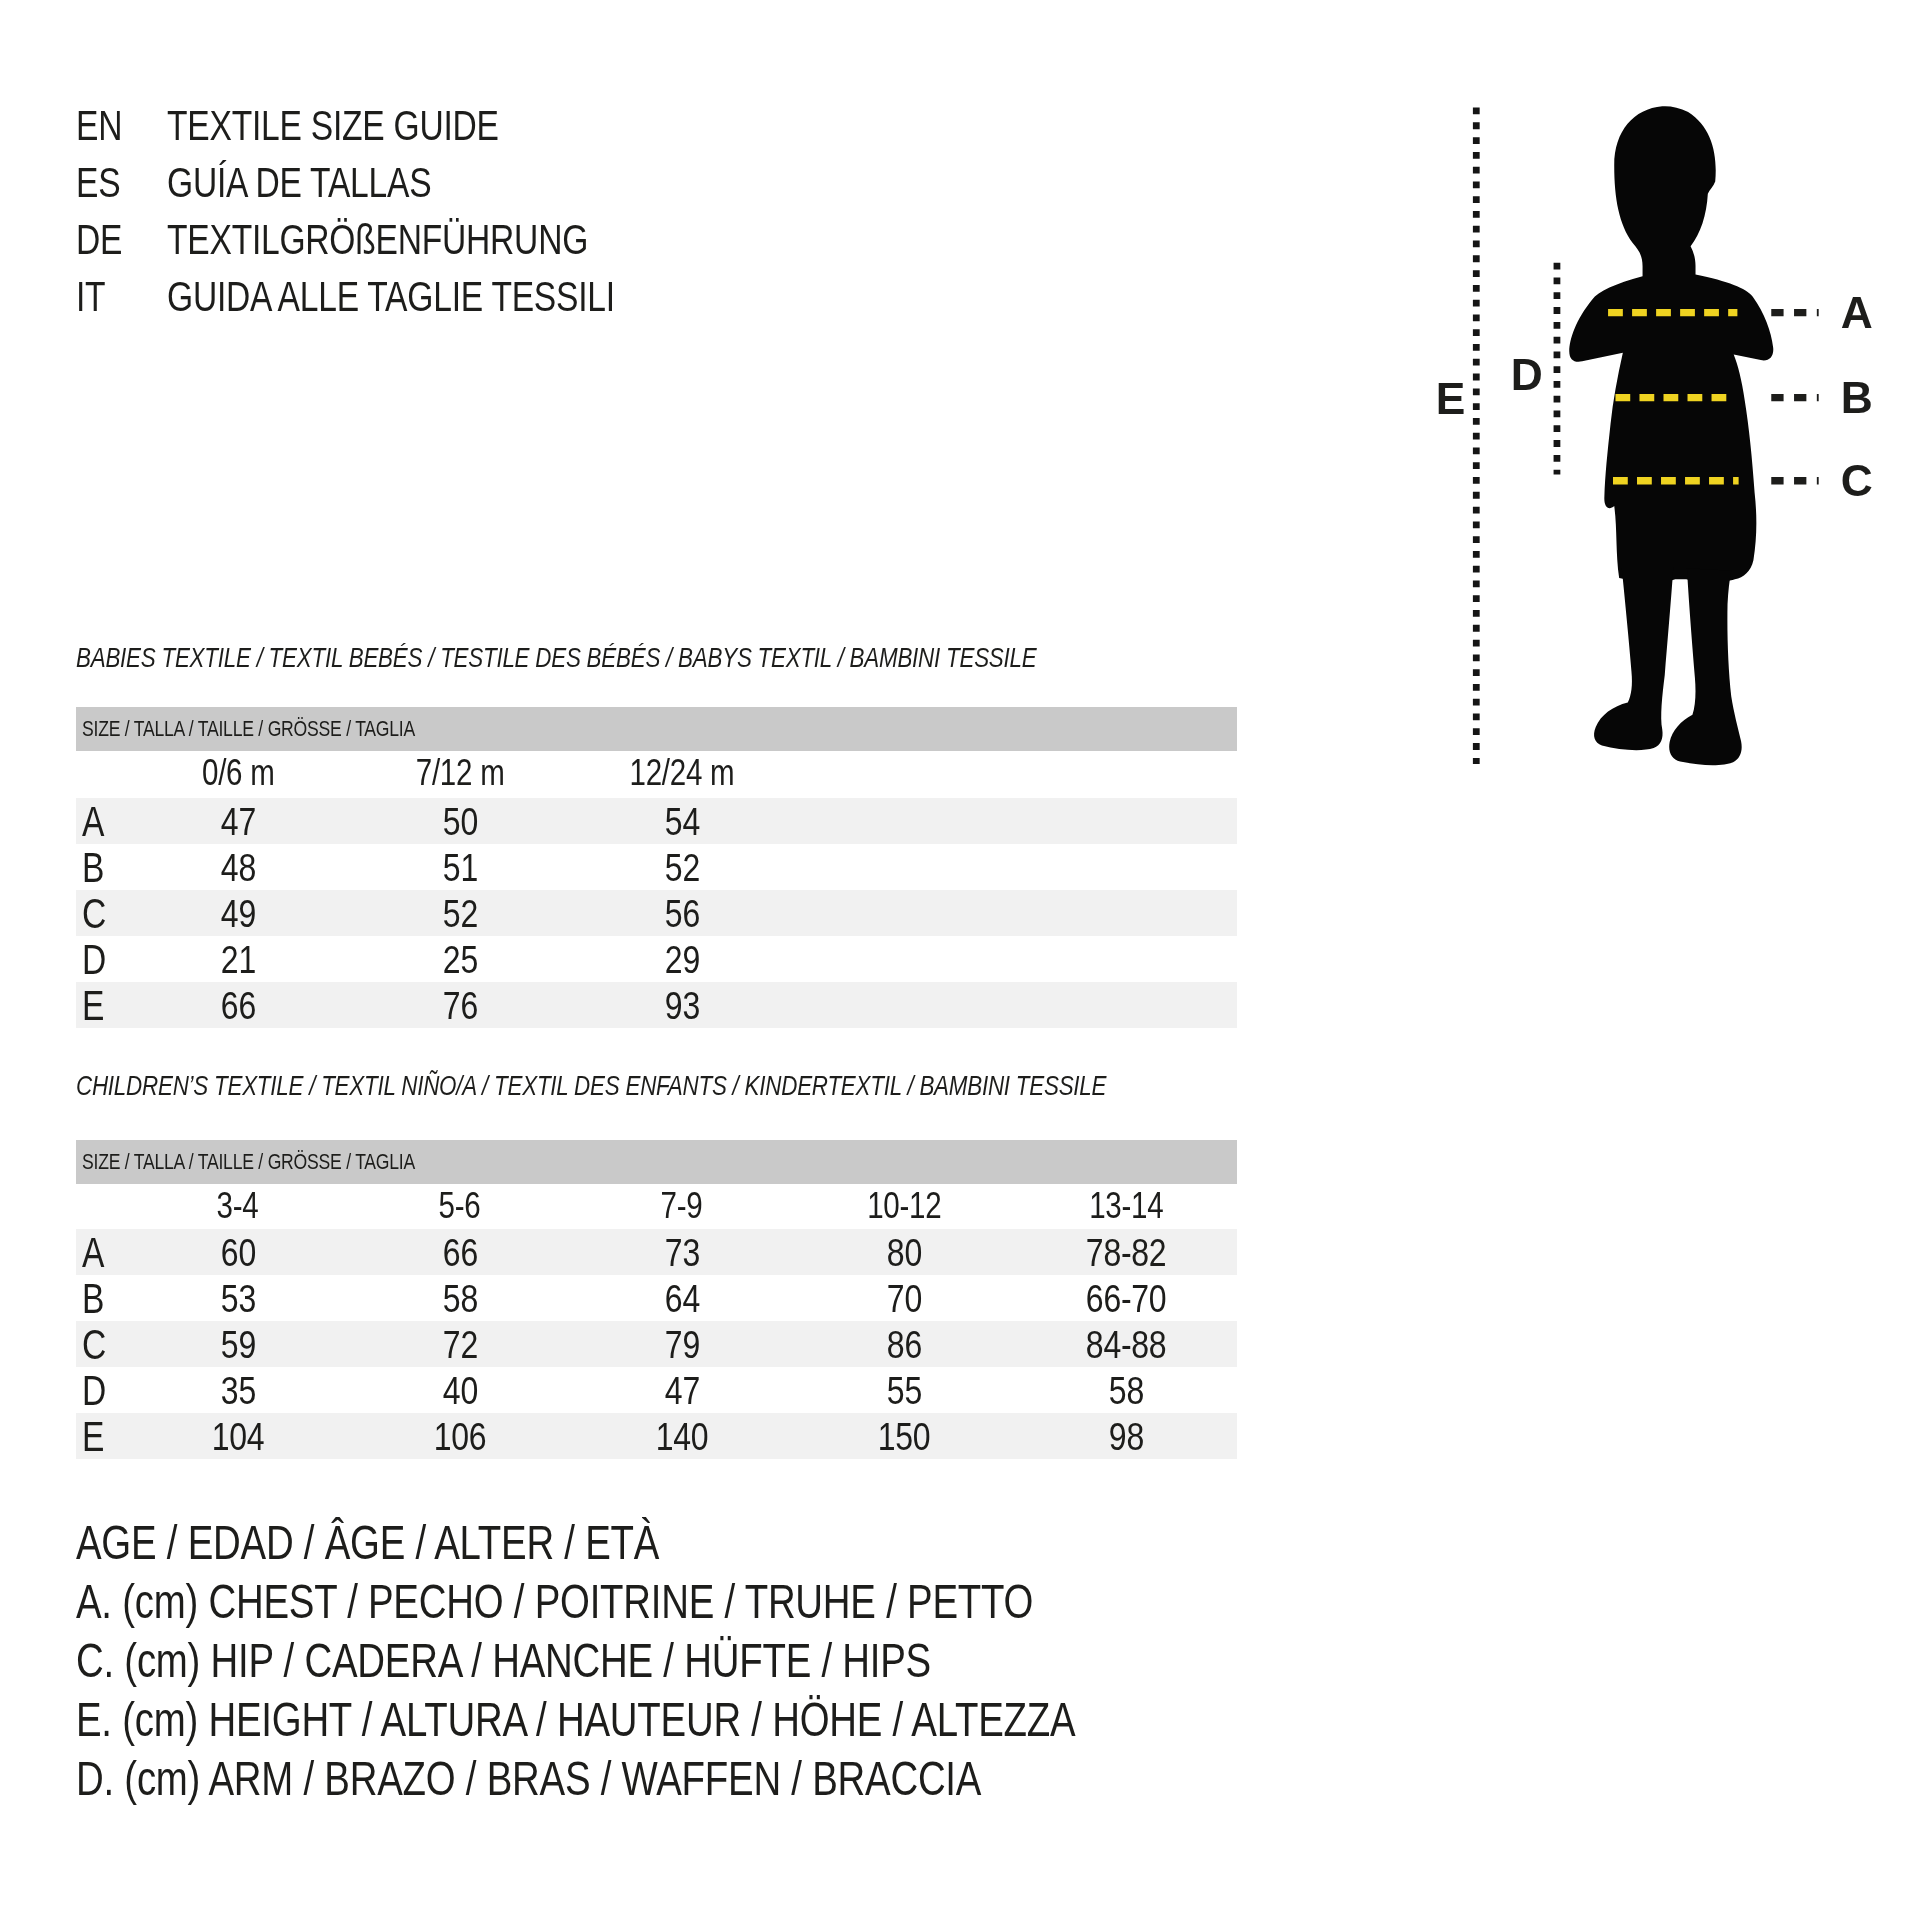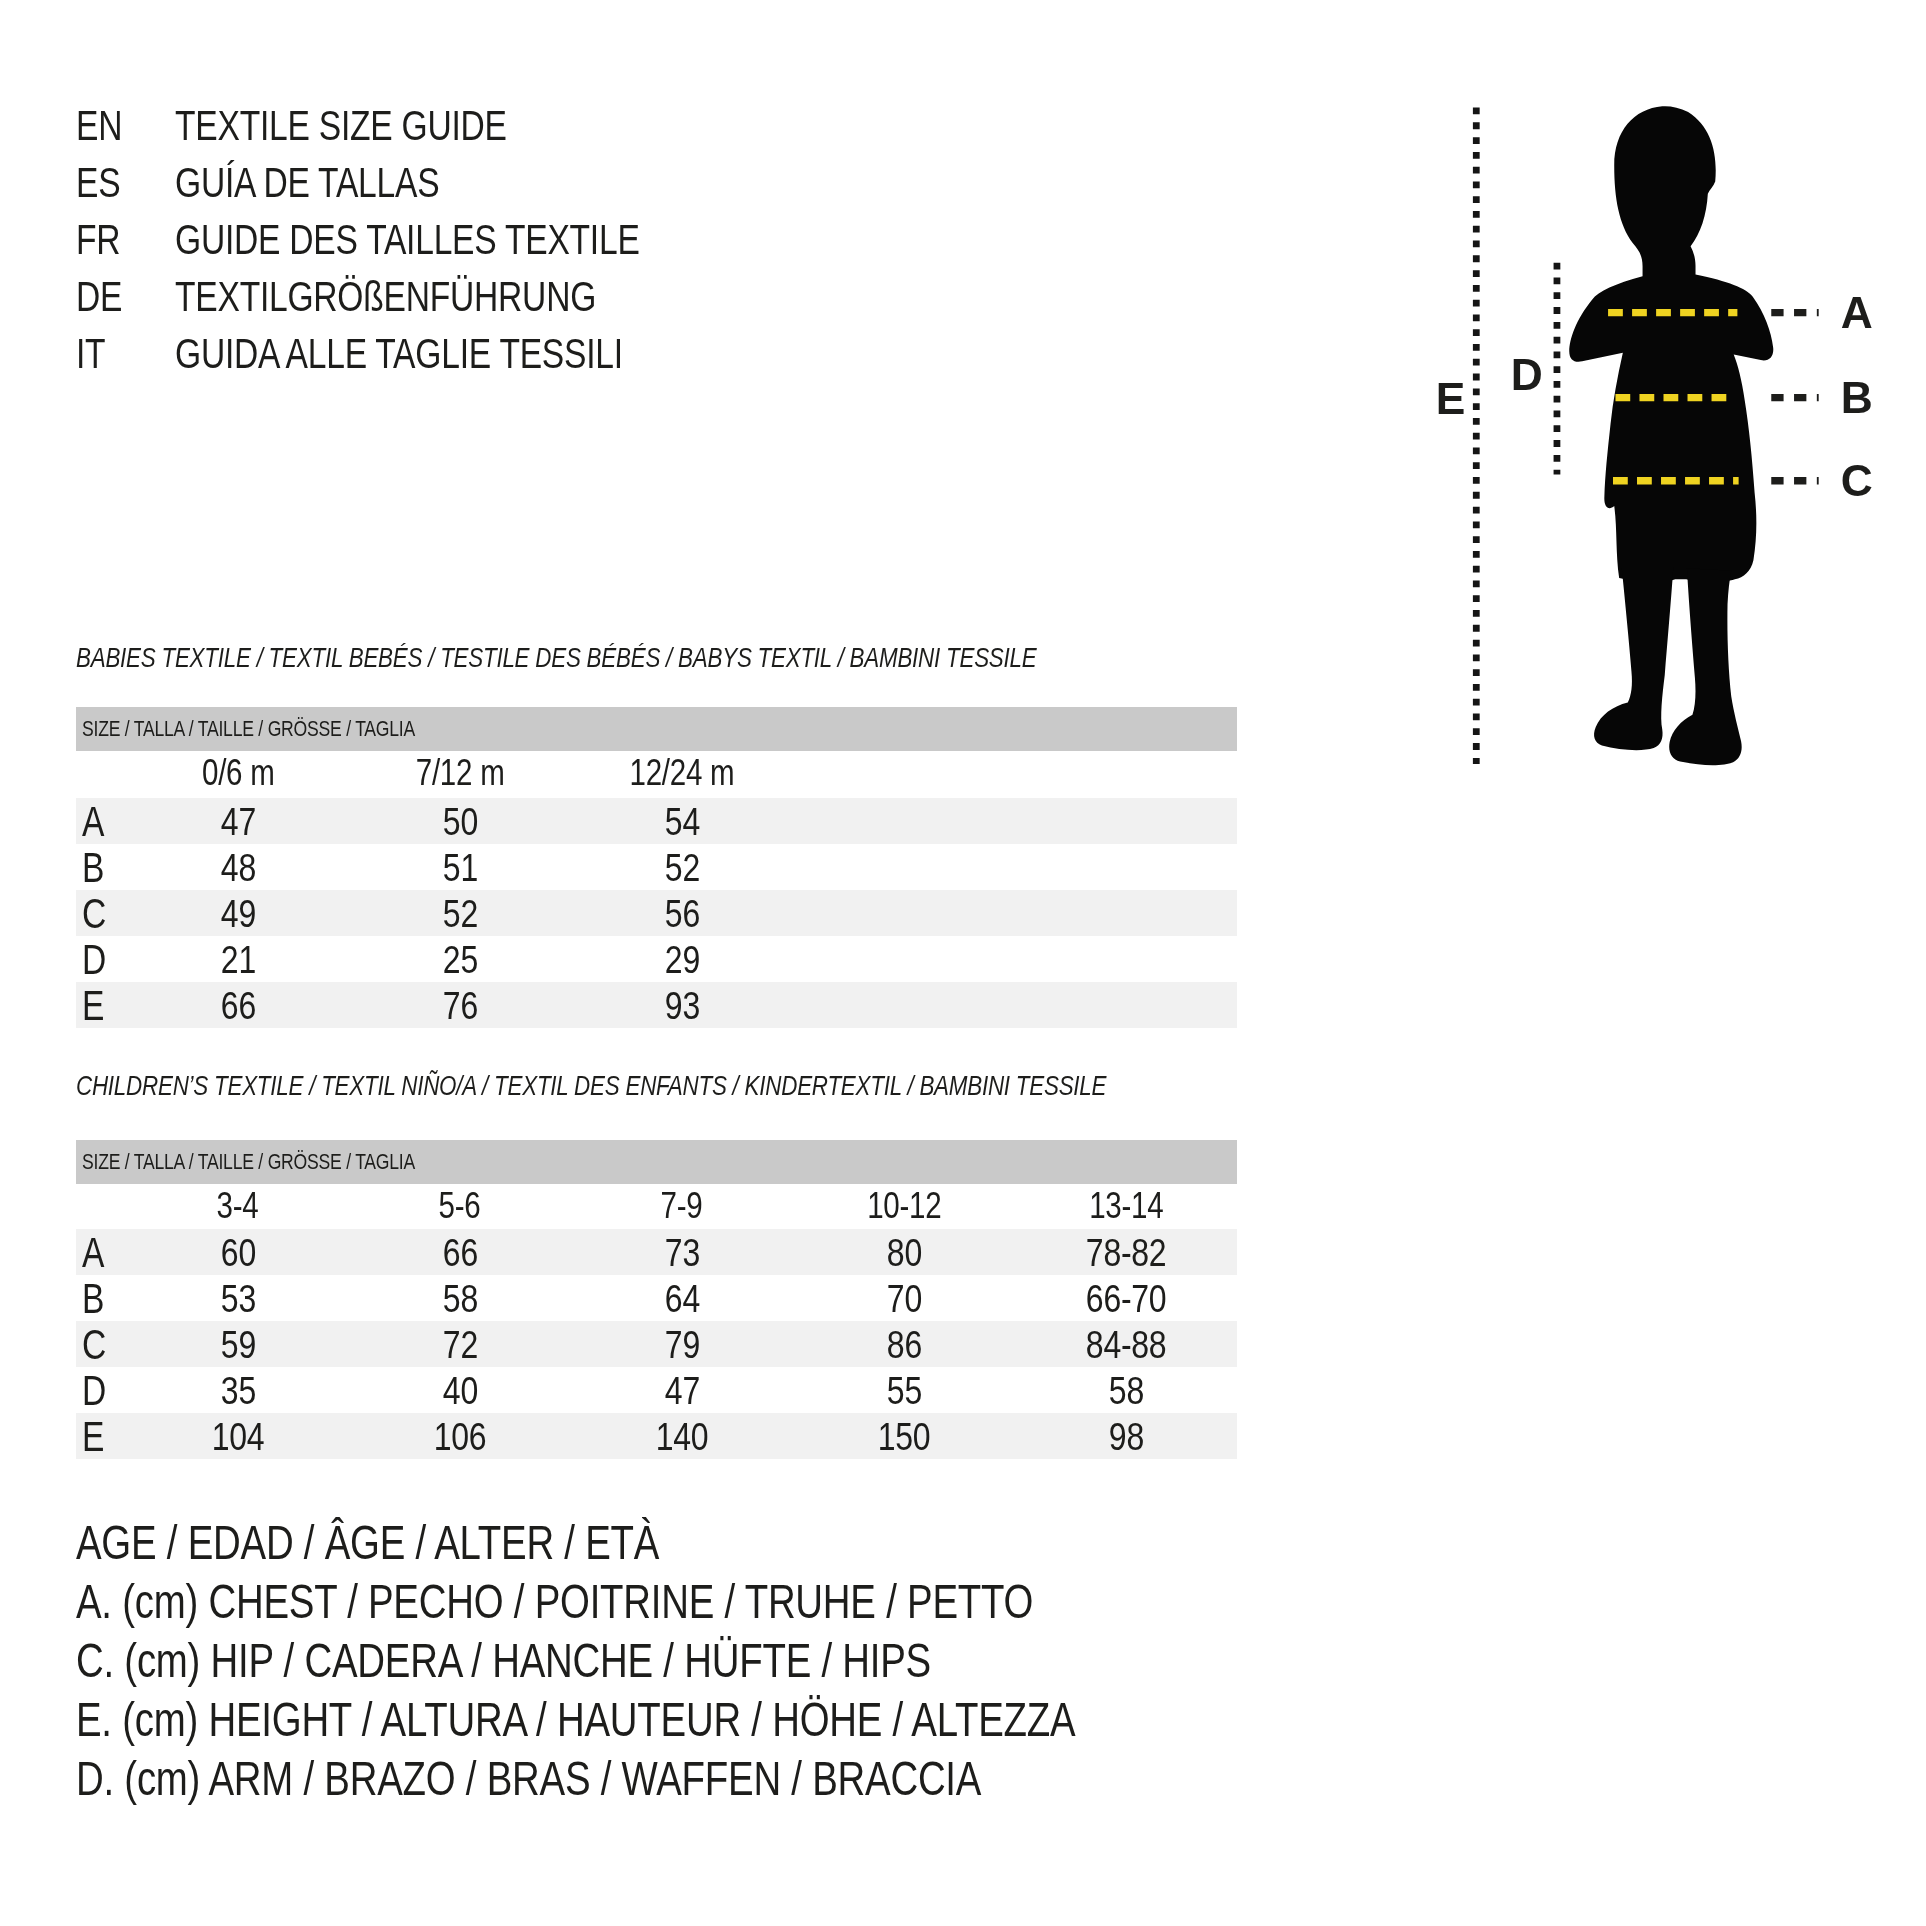--- a/index.html
+++ b/index.html
@@ -3,21 +3,21 @@
 <meta charset="utf-8">
 <style>
   html,body{margin:0;padding:0;background:#ffffff;}
   body{width:1926px;height:1926px;position:relative;font-family:"Liberation Sans",sans-serif;color:#1d1d1b;overflow:hidden;}
   .abs{position:absolute;}
   .cond{display:inline-block;transform:scaleX(0.8);transform-origin:0 50%;white-space:nowrap;letter-spacing:-0.3px;}
   .ccond{display:inline-block;transform:scaleX(0.82);transform-origin:50% 50%;white-space:nowrap;letter-spacing:-0.3px;}
 
   
   .lang-block{left:76px;top:97px;}
-  .lang-row{display:flex;align-items:center;height:57px;font-size:42px;gap:8px;}
+  .lang-row{display:flex;align-items:center;height:57px;font-size:42px;}
   .lang-code{width:91px;flex:0 0 91px;}
 
   
   .sec-title{font-size:28px;line-height:42px;font-style:italic;}
 
   
   .size-bar{width:1161px;height:44px;display:flex;align-items:center;padding-left:5.5px;box-sizing:border-box;font-size:22px;}
   .tgrid{width:1161px;display:grid;grid-template-columns:51px repeat(5,1fr);align-items:center;}
   .cols-row{height:46px;font-size:36px;}
   .tcell{text-align:center;}
@@ -33,24 +33,20 @@
 <body>
 
 <div class="abs lang-block">
   <div class="lang-row">
     <span class="lang-code"><span class="cond">EN</span></span>
     <span class="cond">TEXTILE SIZE GUIDE</span>
   </div>
   <div class="lang-row">
     <span class="lang-code"><span class="cond">ES</span></span>
     <span class="cond">GUÍA DE TALLAS</span>
-  </div>
-  <div class="lang-row">
-    <span class="lang-code"><span class="cond">FR</span></span>
-    <span class="cond">GUIDE DES TAILLES TEXTILE</span>
   </div>
   <div class="lang-row">
     <span class="lang-code"><span class="cond">DE</span></span>
     <span class="cond">TEXTILGRÖßENFÜHRUNG</span>
   </div>
   <div class="lang-row">
     <span class="lang-code"><span class="cond">IT</span></span>
     <span class="cond">GUIDA ALLE TAGLIE TESSILI</span>
   </div>
 </div>

